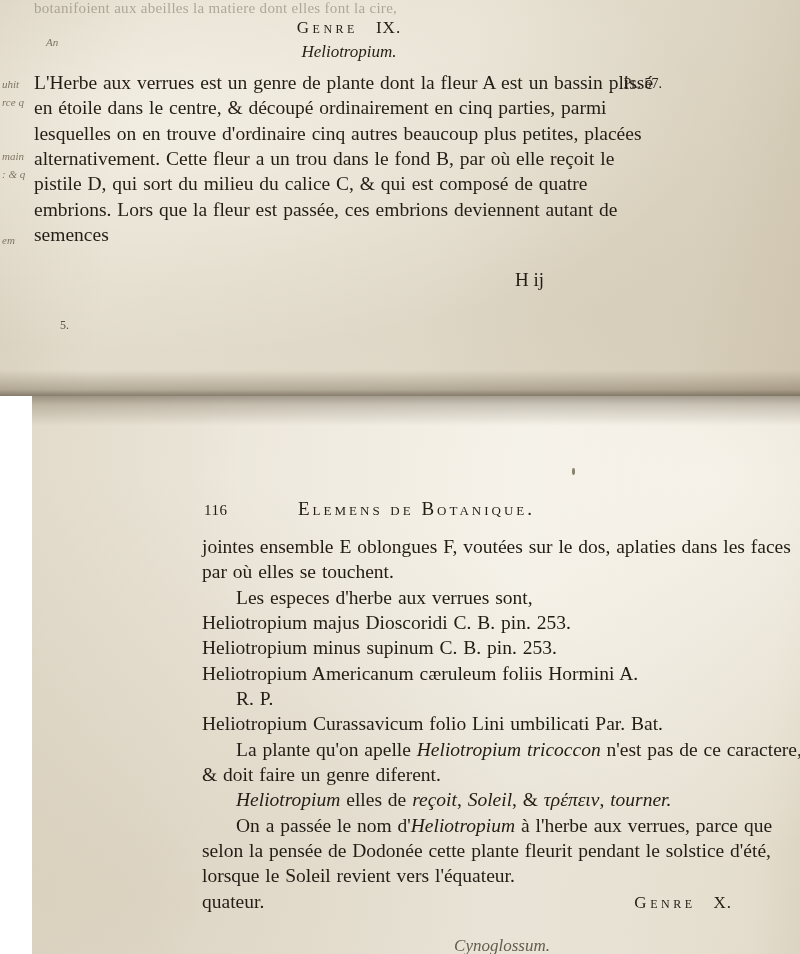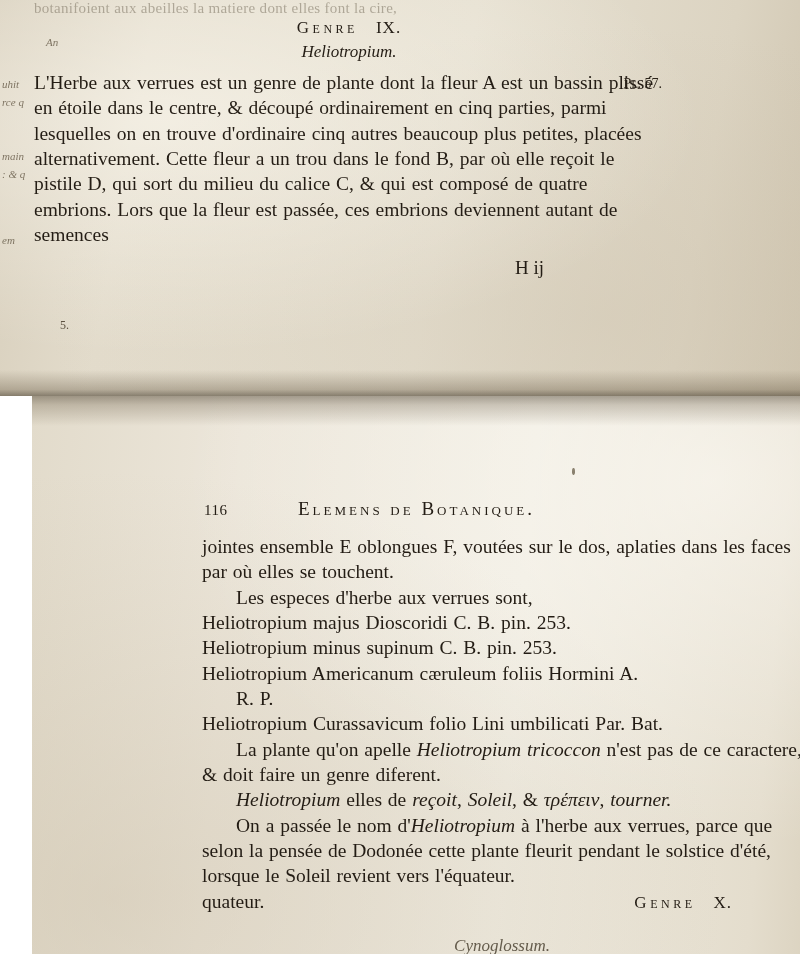--- a/index.html
+++ b/index.html
@@ -117,21 +117,21 @@
   }
   .plate-ref {
     position: absolute;
     right: 2px;
     top: 58px;
     font-size: 14px;
     font-variant: small-caps;
     color: #2b2319;
   }
   .signature {
-    margin-top: 10px;
+    margin-top: 22px;
     text-align: right;
     padding-right: 120px;
     font-size: 19px;
     color: #241d15;
   }
   .tick {
     position: absolute;
     left: 60px;
     top: 318px;
     font-size: 12px;

